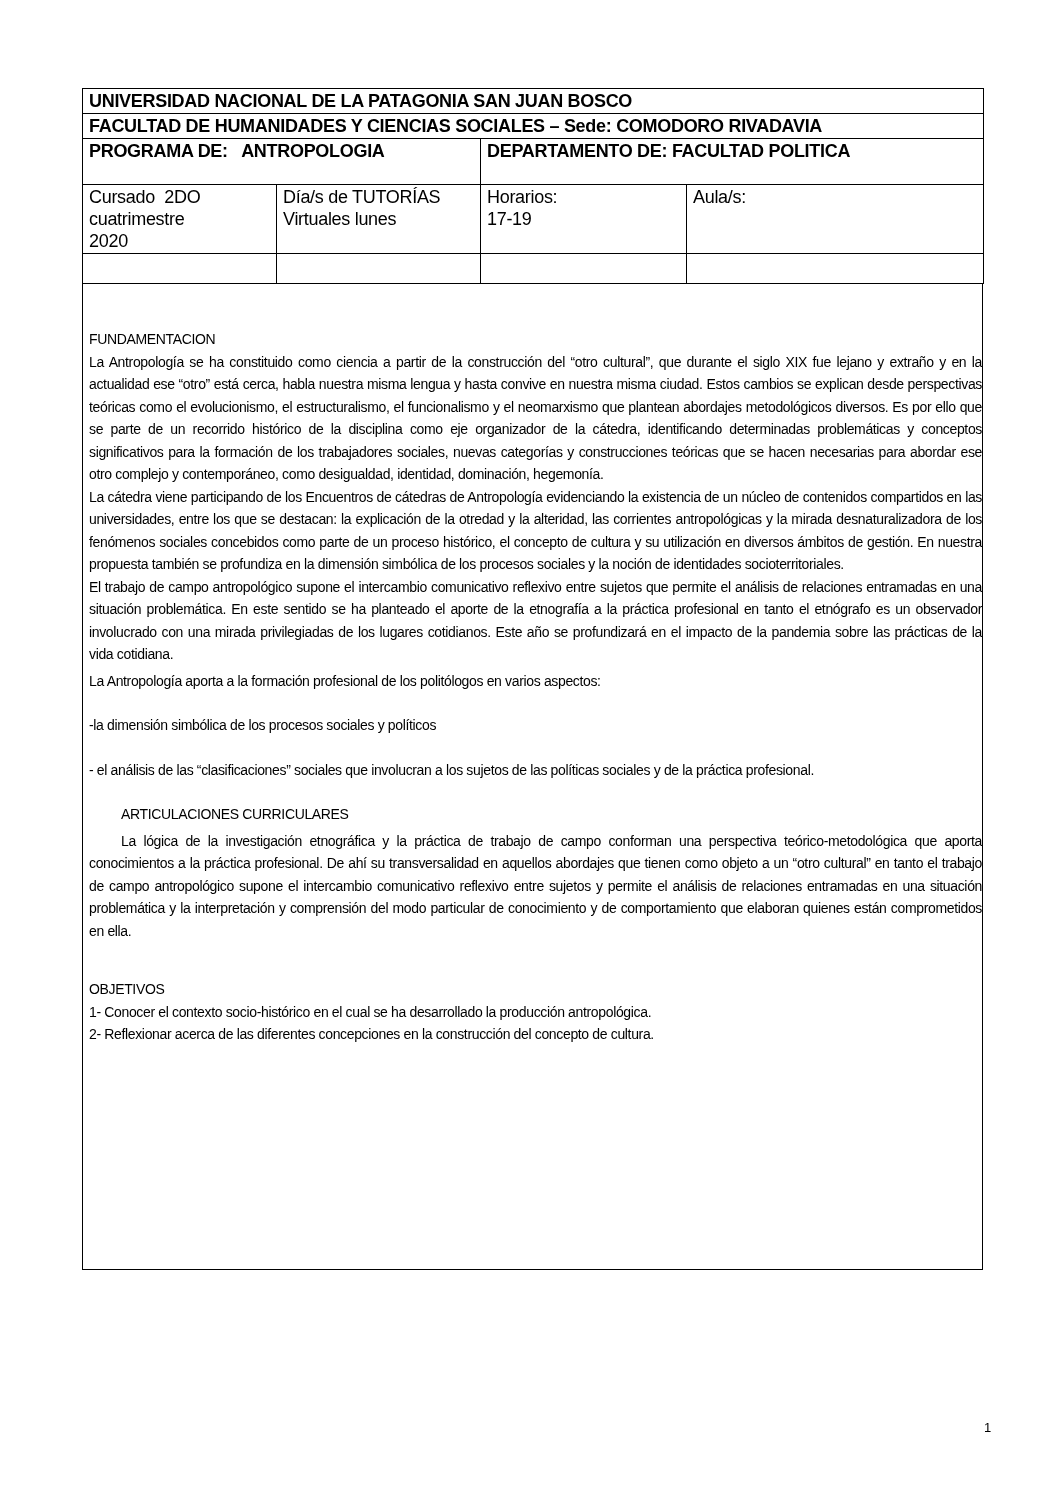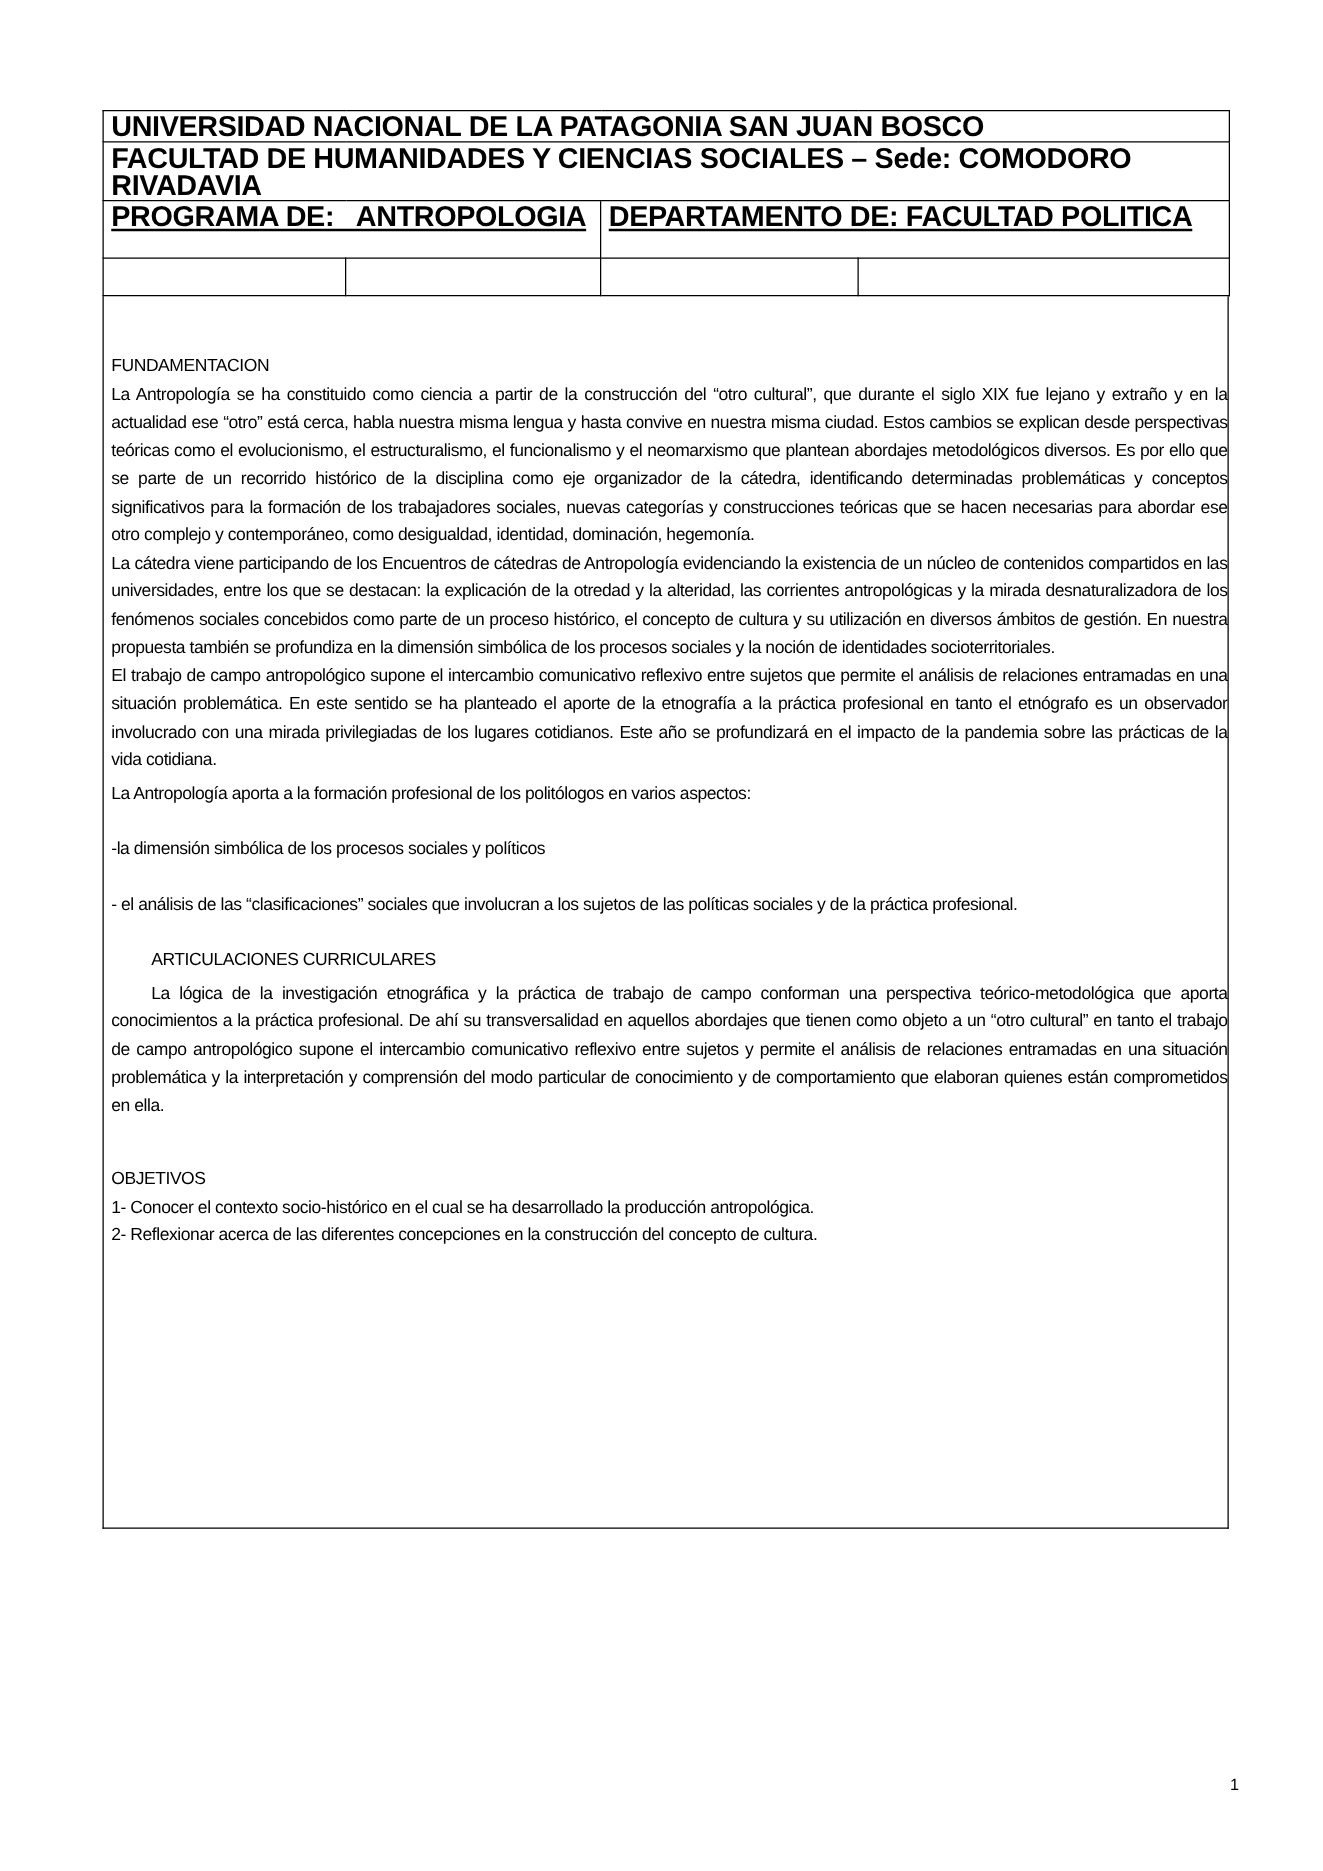--- a/index.html
+++ b/index.html
@@ -1,22 +1,22 @@
 <!DOCTYPE html>
 <html><head>
 <meta charset="utf-8">
 <style>
   html, body { margin: 0; padding: 0; background: #ffffff; }
   body { width: 1058px; height: 1497px; position: relative; font-family: "Liberation Sans", sans-serif; color: #000; }
   .page { position: absolute; left: 82px; top: 88px; width: 901px; }
   table.hdr { border-collapse: collapse; width: 901px; table-layout: fixed; }
-  table.hdr td { border: 1.5px solid #000; vertical-align: top; padding: 1px 6px; font-size: 23px; line-height: 22px; letter-spacing: -0.3px; }
+  table.hdr td { border: 1.5px solid #000; vertical-align: top; padding: 1px 6px; font-size: 18px; line-height: 22px; letter-spacing: -0.3px; }
   .b { font-weight: bold; }
   .r1 td { height: 21px; }
-  .r3 td { height: 43px; text-decoration: underline; }
+  .r3 td { height: 43px; }
   .r4 td { height: 66px; }
   .r5 td { height: 27px; }
   .r6 td { height: 43px; }
   .body { border: 1.5px solid #000; border-top: none; width: 898px; height: 986px; padding: 0 0 0 6px; box-sizing: border-box; width: 901px; font-size: 14px; line-height: 22.5px; letter-spacing: -0.35px; }
   .body p { margin: 0; text-align: justify; }
   .spacer { height: 44px; }
   .h { margin: 0; }
   .gap { height: 11px; }
   .ind { padding-left: 32px; }
   .ind-first { text-indent: 32px; }
@@ -36,20 +36,36 @@
     <tbody>
         <tr class="r1">
           <td colspan="4" class="b">UNIVERSIDAD NACIONAL DE LA PATAGONIA SAN JUAN BOSCO</td>
         </tr>
     <tr class="r1">
           <td colspan="4" class="b">FACULTAD DE HUMANIDADES Y CIENCIAS SOCIALES – Sede: COMODORO RIVADAVIA</td>
         </tr>
     <tr class="r3">
       <td colspan="2" class="b" style="white-space:pre">PROGRAMA DE:   ANTROPOLOGIA</td>
       <td colspan="2" class="b">DEPARTAMENTO DE: FACULTAD POLITICA</td>
+    </tr>
+    <tr class="r4">
+      <td>
+        <div style="white-space:pre">Cursado  2DO</div>
+        <div>cuatrimestre</div>
+        <div>2020</div>
+      </td>
+      <td>
+        <div>Día/s de TUTORÍAS</div>
+        <div>Virtuales lunes</div>
+      </td>
+      <td>
+        <div>Horarios:</div>
+        <div>17-19</div>
+      </td>
+      <td>Aula/s:</td>
     </tr>
     <tr class="r5">
       <td></td>
       <td></td>
       <td></td>
       <td></td>
     </tr>
   </tbody>
     </table>
 

